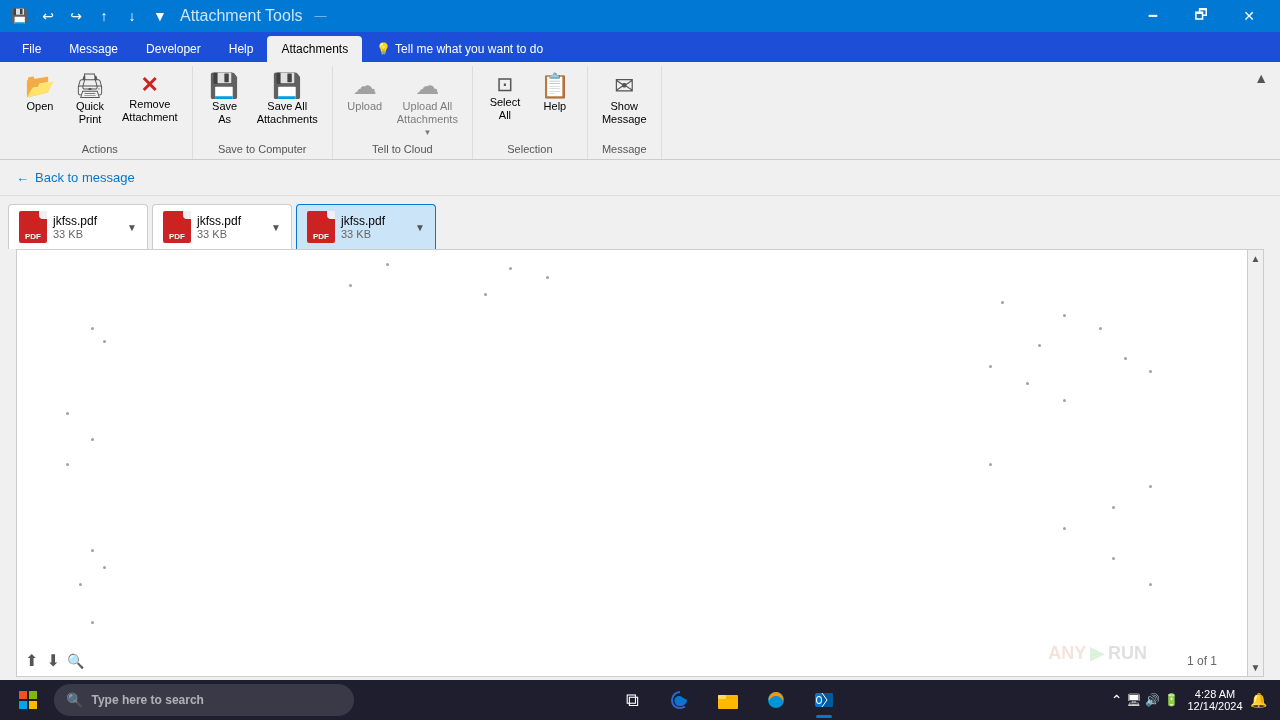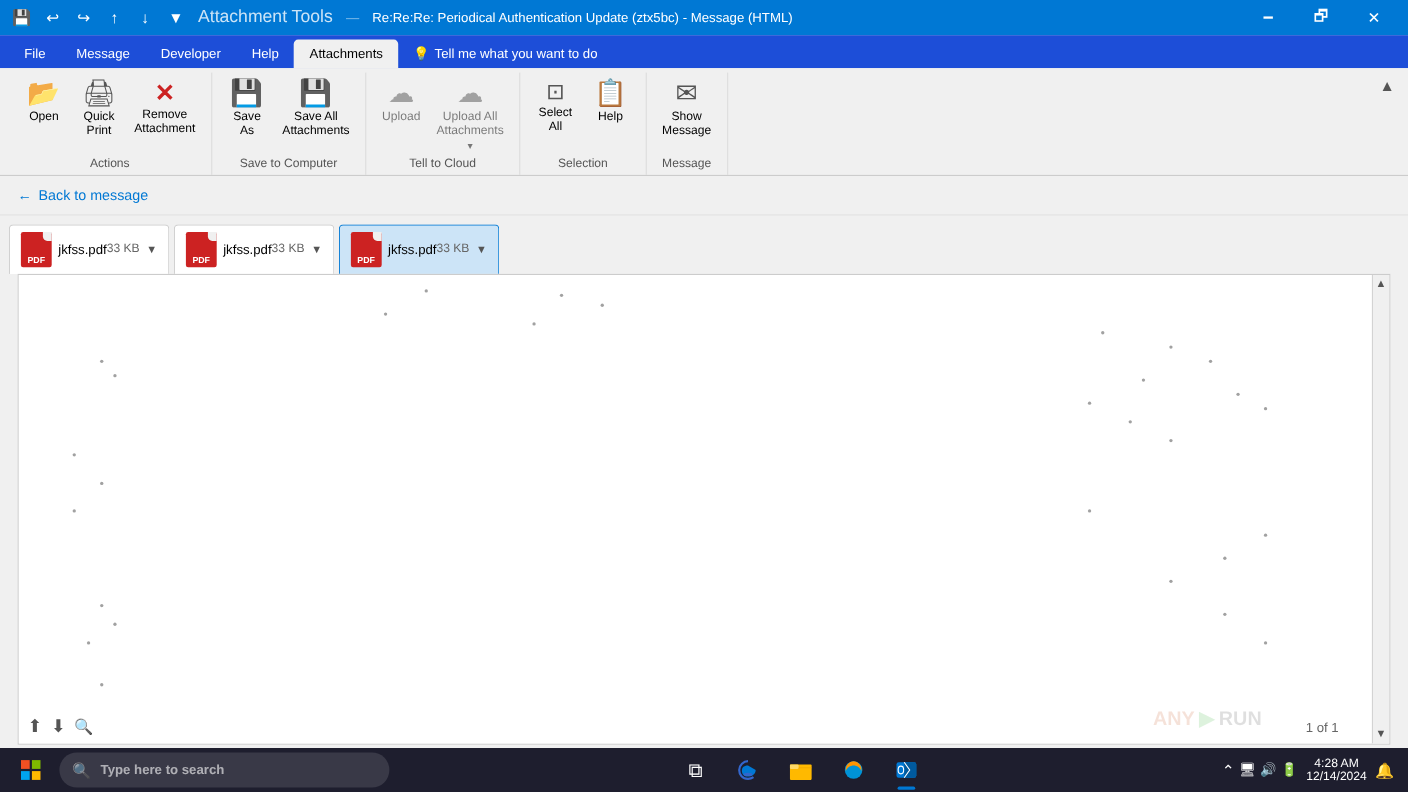--- a/index.html
+++ b/index.html
@@ -192,21 +192,21 @@
     .att-tab .pdf-icon::before {
       content: '';
       position: absolute;
       top: 0;
       right: 0;
       width: 8px;
       height: 8px;
       background: #f0f0f0;
       border-bottom-left-radius: 4px;
     }
-    .att-tab-info { display: flex; flex-direction: row; }
+    .att-tab-info { display: flex; flex-direction: column; }
     .att-tab-name { font-size: 12px; }
     .att-tab-size { font-size: 11px; color: #666; }
     .att-tab-arrow { margin-left: auto; font-size: 10px; color: #555; }
 
     
     .preview-area {
       flex: 1;
       background: white;
       border: 1px solid #ccc;
       margin: 0 8px;
@@ -371,21 +371,20 @@
     <div class="quick-access">
       <div class="qa-btn">💾</div>
       <div class="qa-btn">↩</div>
       <div class="qa-btn">↪</div>
       <div class="qa-btn">↑</div>
       <div class="qa-btn">↓</div>
       <div class="qa-btn">▼</div>
     </div>
     <span style="font-size:16px; color:rgba(255,255,255,0.8);">Attachment Tools</span>
     <span style="color:rgba(255,255,255,0.5); margin:0 4px;">—</span>
-    <span style="font-size:12px;">Re:Re:Re:  Periodical Authentication Update (ztx5bc) - Message (HTML)</span>
   </div>
   <div class="title-bar-controls">
     <div class="title-bar-btn">🗕</div>
     <div class="title-bar-btn">🗗</div>
     <div class="title-bar-btn close">✕</div>
   </div>
 </div>
 
 <div class="ribbon-tabs">
   <div class="ribbon-tab">File</div>

